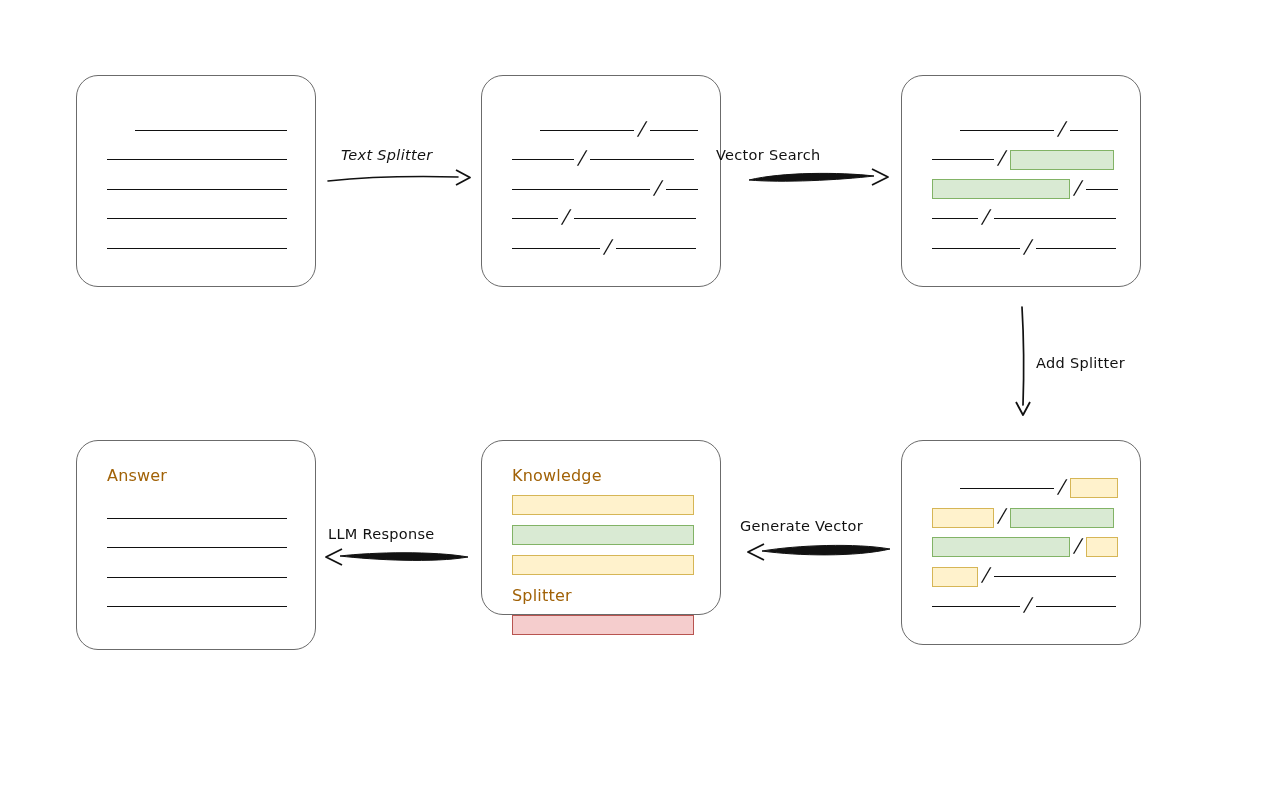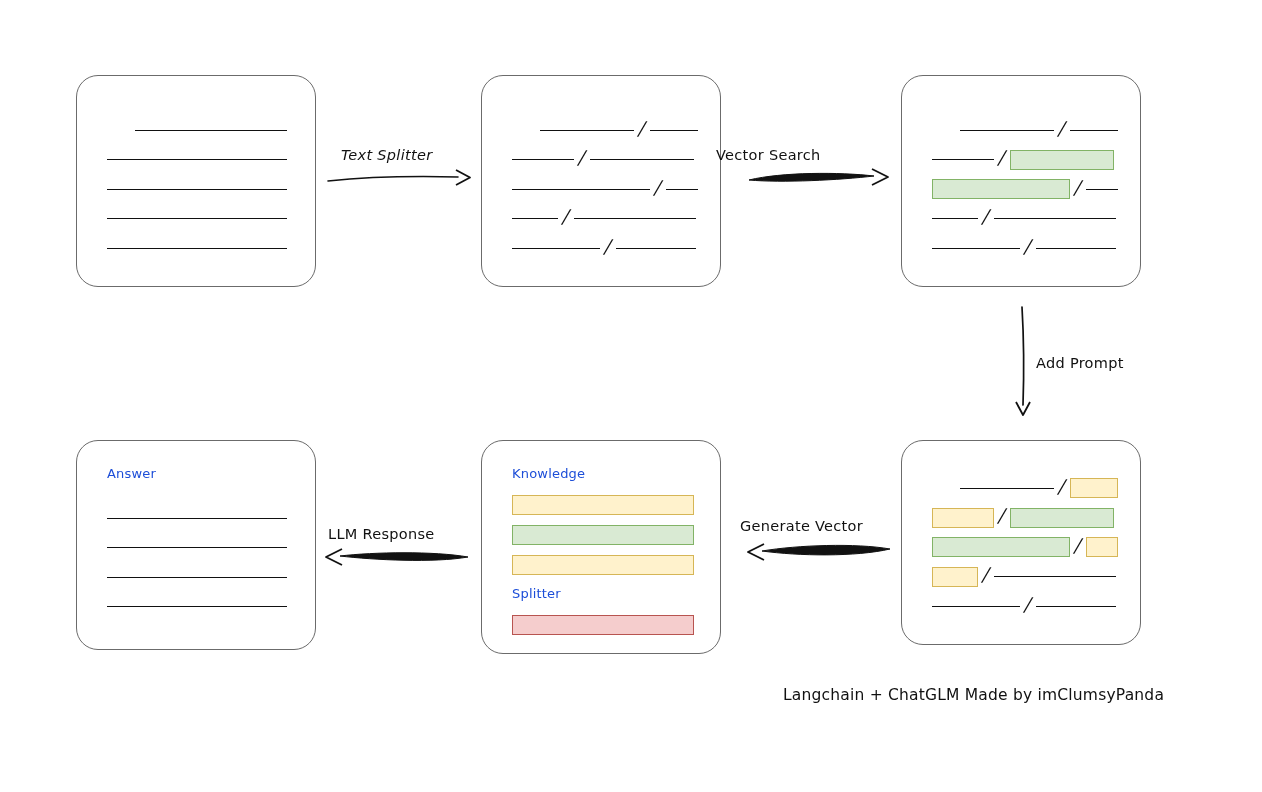--- a/index.html
+++ b/index.html
@@ -52,23 +52,23 @@
     display:block;
   }
   .chip.green{background:#d9ead3;border-color:#82b366;}
   .chip.yellow{background:#fff2cc;border-color:#d6b656;}
   .chip.red{background:#f5cdcd;border-color:#b85450;}
 
   
   .card-label{
     position:absolute;
     font-family:"DejaVu Sans", sans-serif;
-    font-size:13px;
+    font-size:16px;
     letter-spacing:.2px;
-    color:#1d4ed8;
+    color:#a16207;
   }
 
   
   .edge-label{
     position:absolute;
     font-family:"DejaVu Sans", sans-serif;
     font-size:14.5px;
     letter-spacing:.3px;
     color:#111;
     white-space:nowrap;
@@ -173,21 +173,21 @@
           <span class="seg" style="width: 122px;"></span>
         </div>
         <div class="row" style="left: 30px; top: 163px;">
           <span class="seg" style="width: 88px;"></span>
           <span class="slash">/</span>
           <span class="seg" style="width: 80px;"></span>
         </div>
       </div>
   </div>
 
-  <div class="edge-label" style="left:1036px;top:355px;">Add Prompt</div>
+  <div class="edge-label" style="left:1036px;top:355px;">Add Splitter</div>
   <svg class="edge" style="left:1008px;top:305px;" width="34" height="112" viewBox="0 0 34 112">
     <path d="M14,2 C16,36 16,70 15,100" fill="none" stroke="#111" stroke-width="1.7" stroke-linecap="round"></path>
     <path d="M8,97 L15,110 L22,97" fill="none" stroke="#111" stroke-width="1.8" stroke-linejoin="round"></path>
   </svg>
 
   <div class="card" style="left:76px;top:440px;width:240px;height:210px;">
     <div class="card-label" style="left:30px;top:25px;">Answer</div>
     <div class="rows">
         <div class="row" style="left: 30px; top: 68px;">
           <span class="seg" style="width: 180px;"></span>
@@ -203,21 +203,21 @@
         </div>
       </div>
   </div>
 
   <div class="edge-label" style="left:328px;top:526px;">LLM Response</div>
   <svg class="edge" style="left:316px;top:543px;" width="156" height="28" viewBox="0 0 156 28">
     <path d="M152,14 C118,8 58,9 24,13 C58,17 118,20 152,14 Z" fill="#111" stroke="#111" stroke-width="1"></path>
     <path d="M26,6 L10,14 L26,22" fill="none" stroke="#111" stroke-width="1.8" stroke-linejoin="round"></path>
   </svg>
 
-  <div class="card" style="left:481px;top:440px;width:240px;height:214px;">
+  <div class="card" style="left:481px;top:440px;width:240px;height:175px;">
     <div class="card-label" style="left:30px;top:25px;">Knowledge</div>
     <div class="rows">
         <div class="row" style="left: 30px; top: 55px;">
           <span class="chip yellow" style="width: 182px; height: 20px;"></span>
         </div>
         <div class="row" style="left: 30px; top: 85px;">
           <span class="chip green" style="width: 182px; height: 20px;"></span>
         </div>
         <div class="row" style="left: 30px; top: 115px;">
           <span class="chip yellow" style="width: 182px; height: 20px;"></span>
@@ -260,15 +260,14 @@
           <span class="seg" style="width: 122px;"></span>
         </div>
         <div class="row" style="left: 30px; top: 156px;">
           <span class="seg" style="width: 88px;"></span>
           <span class="slash">/</span>
           <span class="seg" style="width: 80px;"></span>
         </div>
       </div>
   </div>
 
-  <div class="caption" style="left:783px;top:686px;">Langchain + ChatGLM Made by imClumsyPanda</div>
 
 </div>
 
 </body></html>

